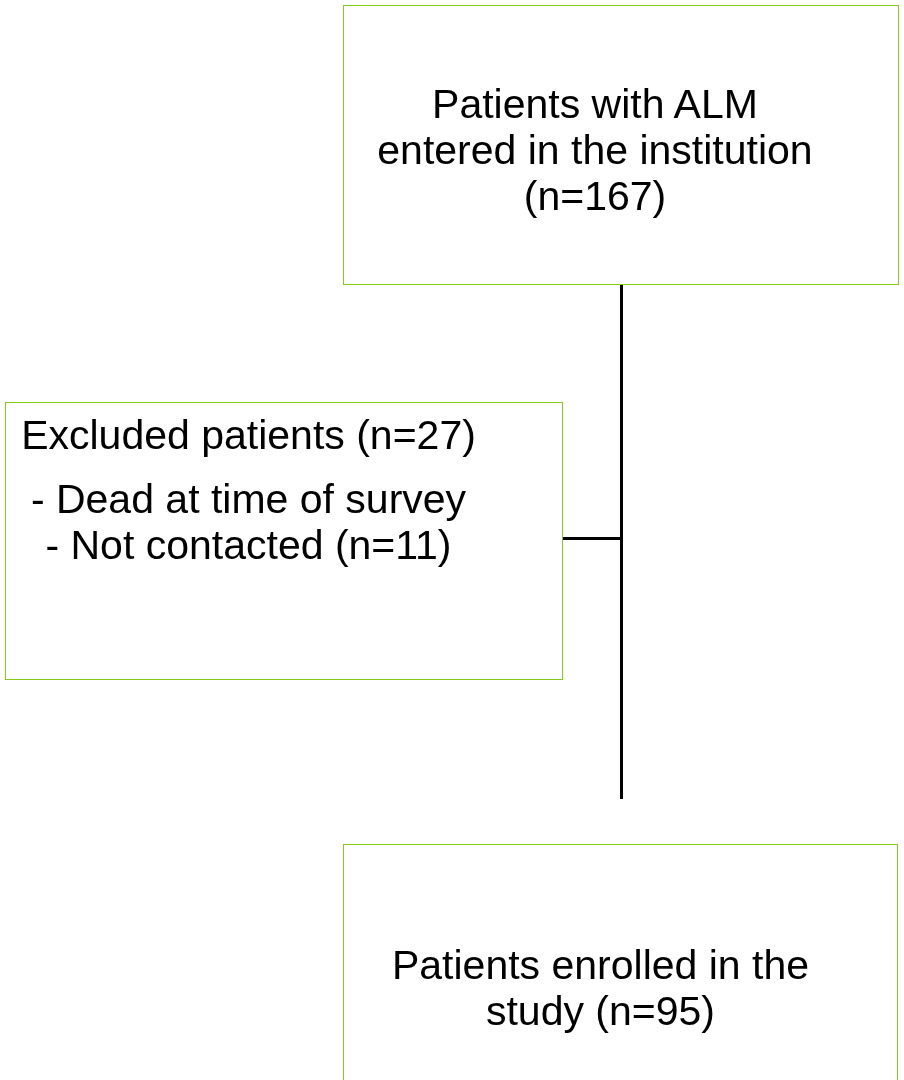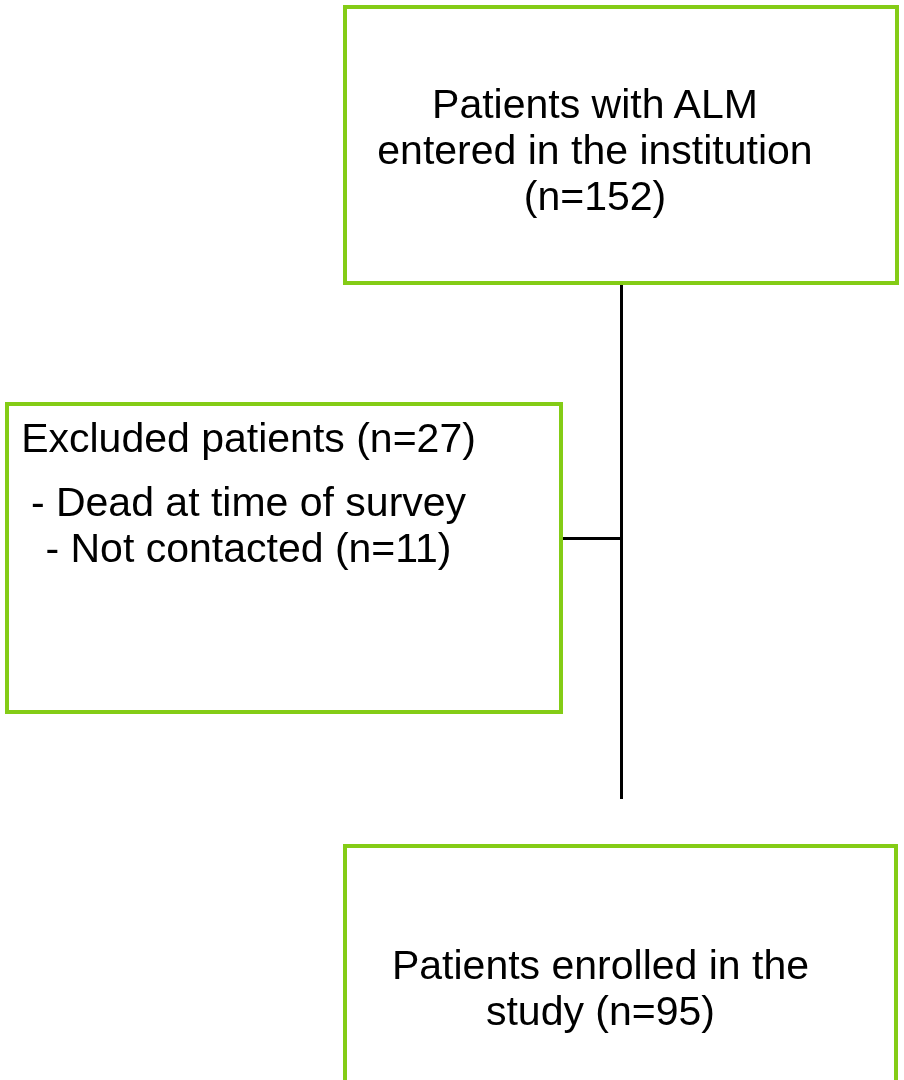--- a/index.html
+++ b/index.html
@@ -12,21 +12,21 @@
     width: 904px;
     height: 1080px;
     background: #ffffff;
     font-family: "Liberation Sans", sans-serif;
     color: #000000;
     overflow: hidden;
   }
   .fc-box {
     position: absolute;
     box-sizing: border-box;
-    border: 4px solid #84cc16;
+    border: 1px solid #84cc16;
     background: #ffffff;
   }
   .line {
     font-size: 41px;
     line-height: 46px;
     white-space: nowrap;
     color: #000000;
   }
   
   .box-top {
@@ -39,21 +39,21 @@
     justify-content: center;
     align-items: center;
     text-align: center;
     padding: 10px 52px 0 0;
   }
   
   .box-excluded {
     left: 5px;
     top: 402px;
     width: 558px;
-    height: 312px;
+    height: 278px;
     padding: 9px 75px 0 4px;
     text-align: center;
   }
   .box-excluded .gap-sm { margin-top: 18px; }
   .box-excluded .gap-lg { }
   
   .box-enrolled {
     left: 343px;
     top: 797px;
     width: 555px;
@@ -85,21 +85,21 @@
   }
 </style>
 </head>
 <body>
 
 <div class="stage">
 
   <div class="fc-box box-top">
     <div class="line">Patients with ALM</div>
     <div class="line">entered in the institution</div>
-    <div class="line">(n=152)</div>
+    <div class="line">(n=167)</div>
   </div>
 
   <div class="v-line"></div>
 
   <div class="h-line"></div>
 
   <div class="fc-box box-excluded">
     <div class="line">Excluded patients (n=27)</div>
     <div class="line gap-sm">- Dead at time of survey</div>
     <div class="line gap-lg">- Not contacted (n=11)</div>

